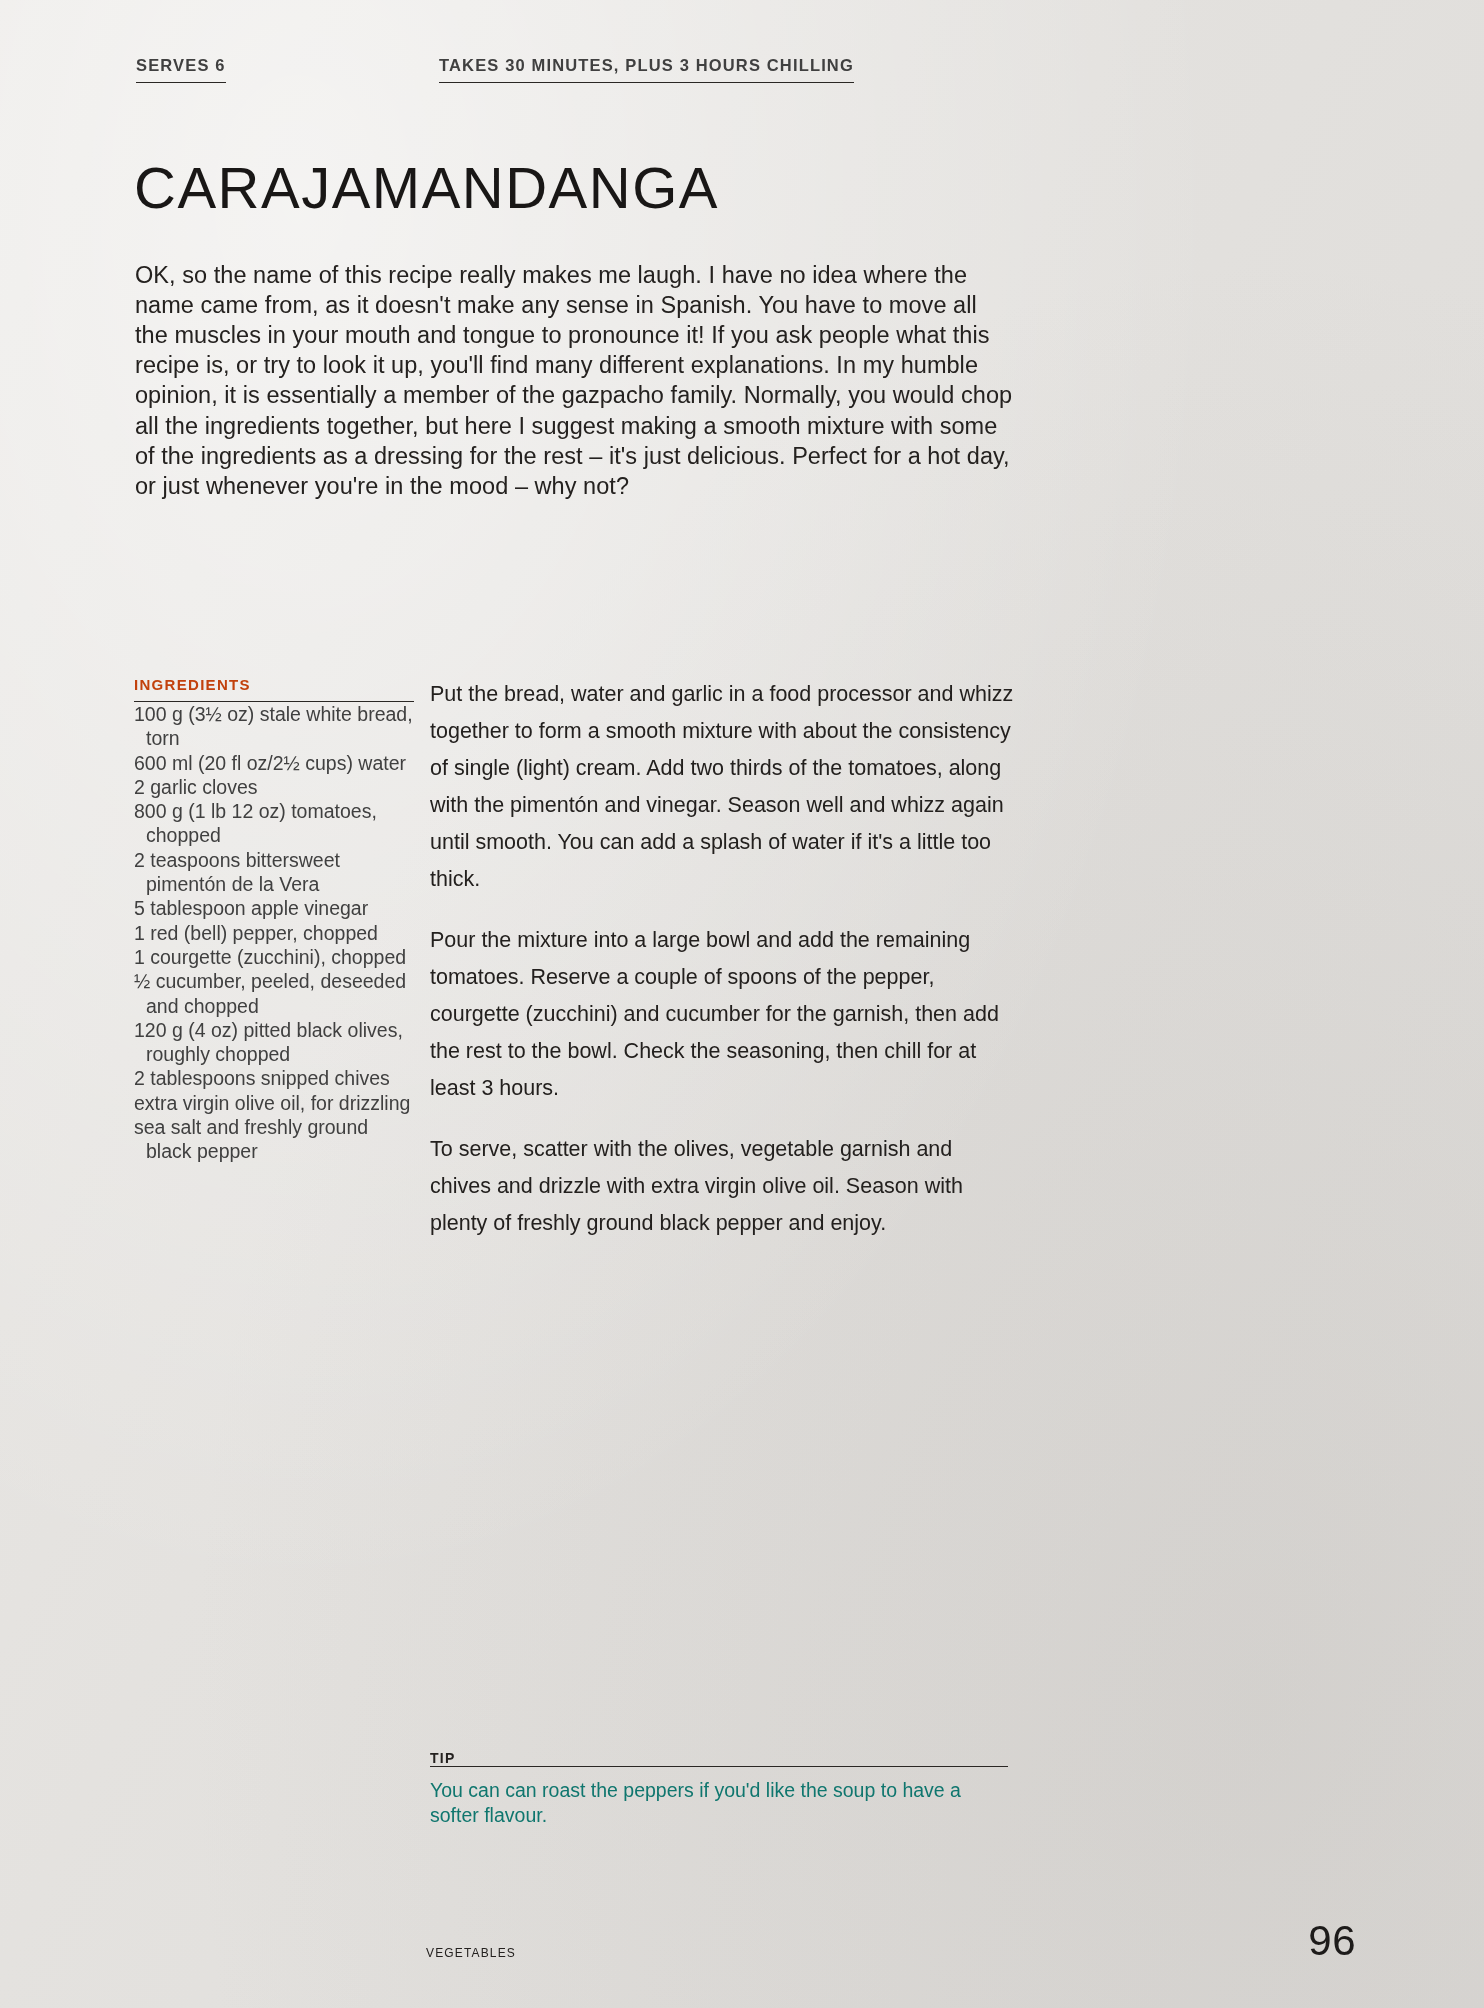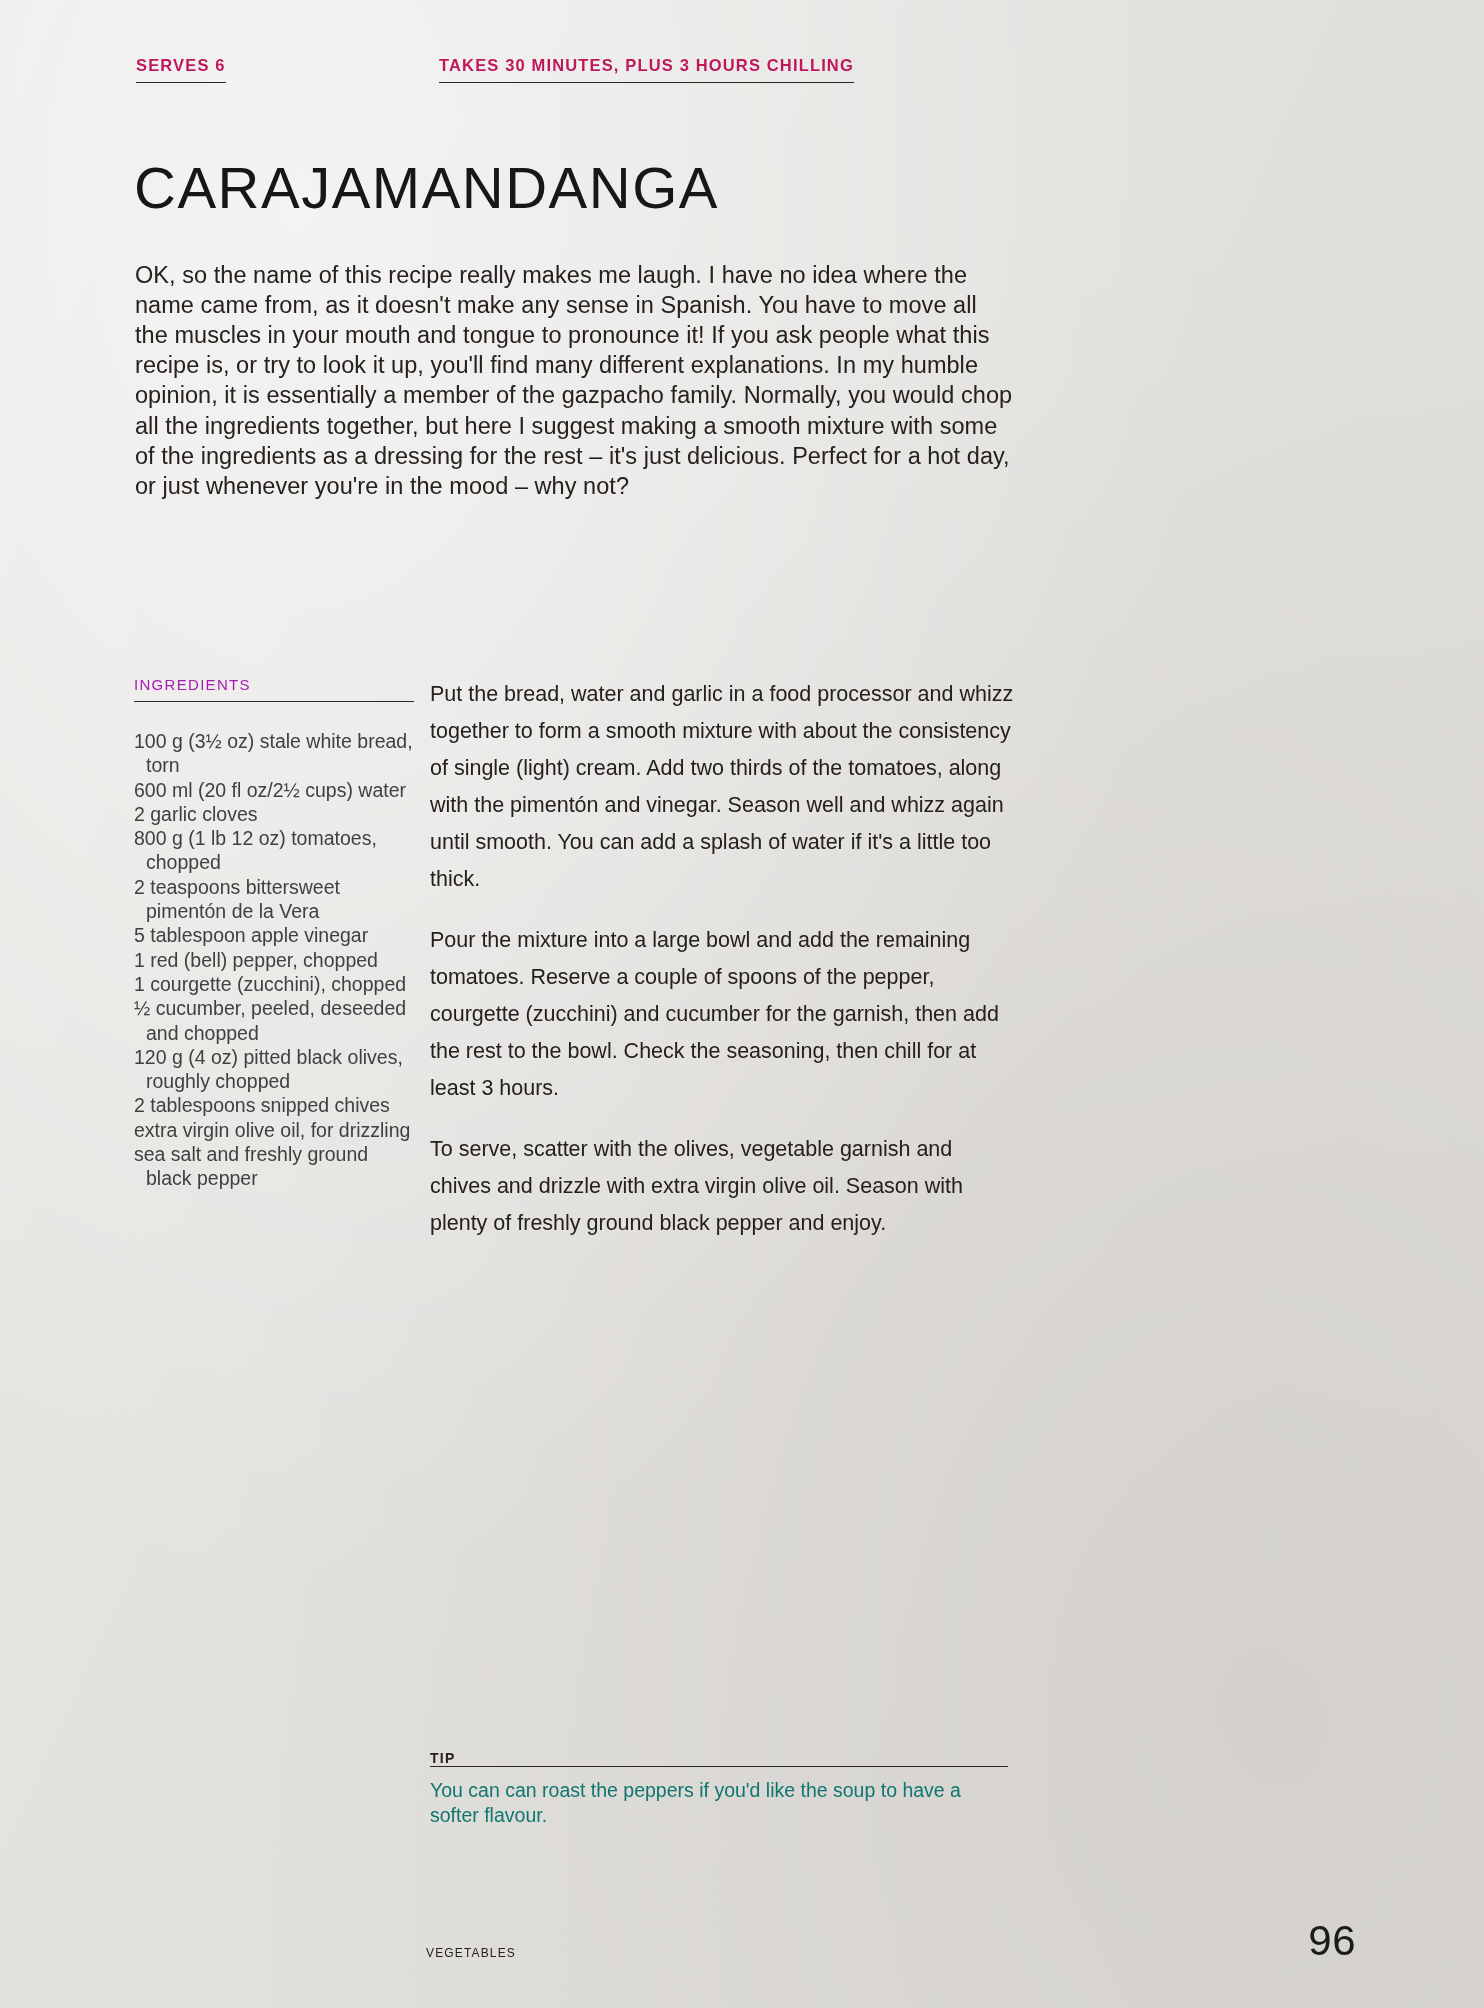--- a/index.html
+++ b/index.html
@@ -36,21 +36,21 @@
     left: 136px;
     right: 136px;
     height: 30px;
   }
   .meta {
     position: absolute;
     top: 0;
     font-size: 16.5px;
     letter-spacing: 1.15px;
     font-weight: 600;
-    color: #be185d;
+    color: #404040;
     padding-bottom: 7px;
     border-bottom: 1.6px solid #2a2724;
     text-transform: uppercase;
     white-space: nowrap;
   }
   .meta-serves { left: 0; }
   .meta-takes  { left: 303px; }
 
   
   .title {
@@ -93,26 +93,26 @@
   .col-right {
     position: absolute;
     left: 296px;
     top: 0;
     width: 584px;
   }
 
   .section-label {
     font-size: 15px;
     letter-spacing: 1.3px;
-    font-weight: 400;
-    text-transform: uppercase;
-    color: #a21caf;
+    font-weight: 700;
+    text-transform: uppercase;
+    color: #c2410c;
     padding-bottom: 8px;
     border-bottom: 1.8px solid #2a2724;
-    margin-bottom: 27px;
+    margin-bottom: 0;
   }
 
   .ingredients {
     list-style: none;
     margin: 0;
     padding: 0;
     font-size: 19.5px;
     line-height: 24.3px;
     color: #404040;
   }

